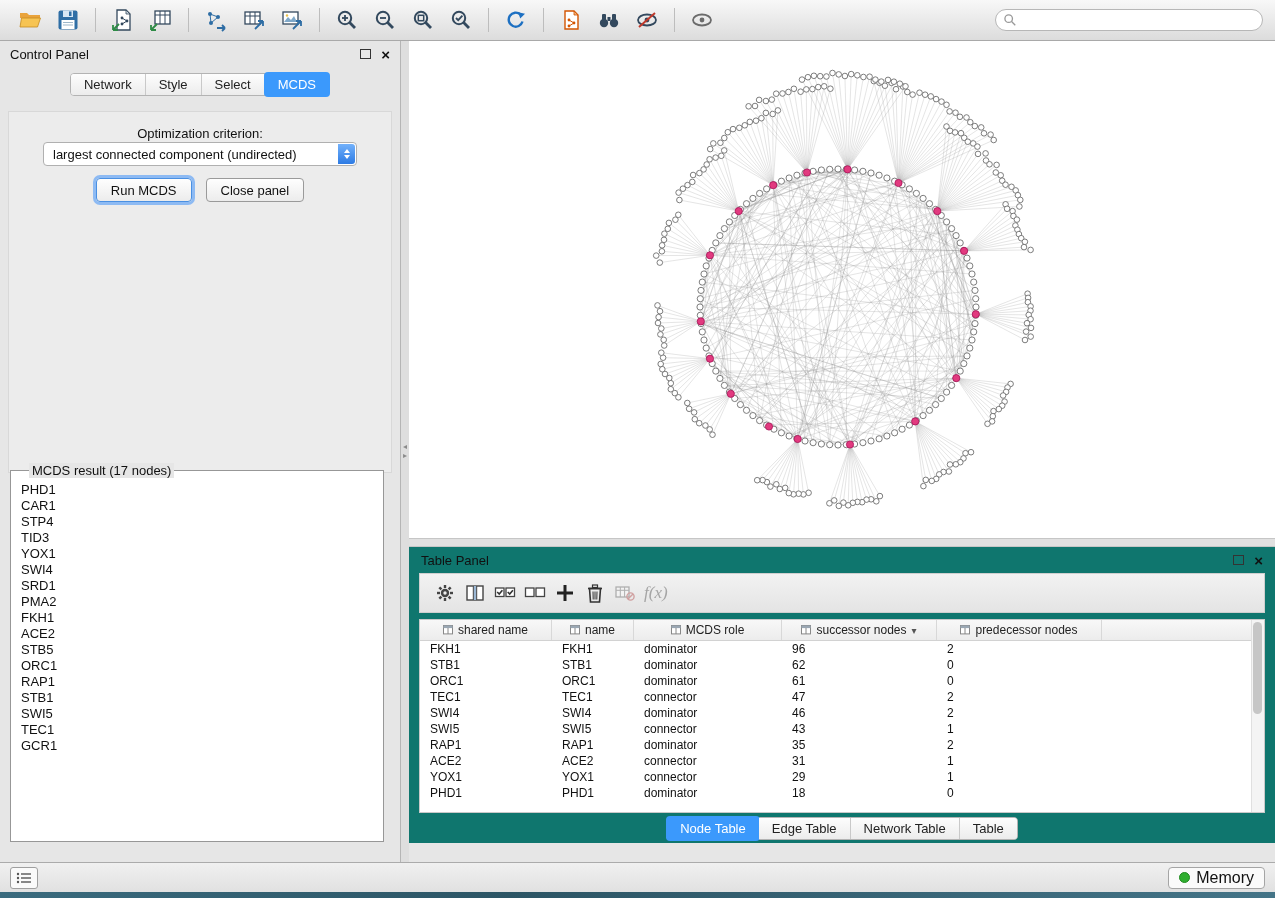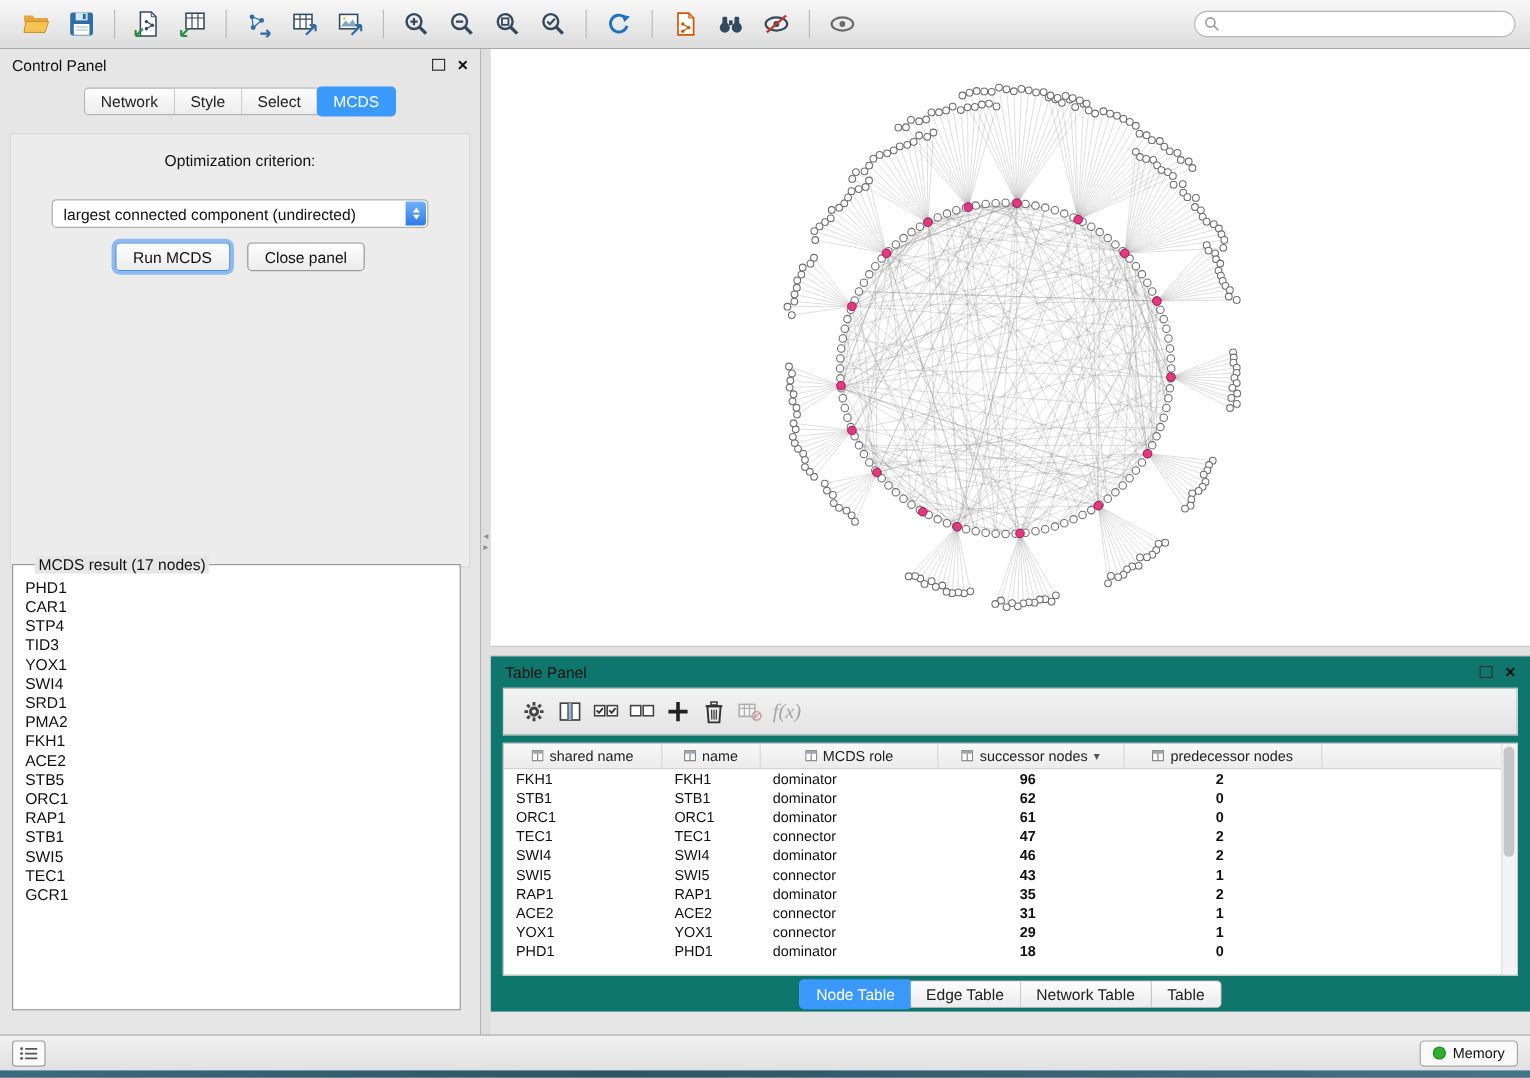--- a/index.html
+++ b/index.html
@@ -27,21 +27,21 @@
   .close-glyph{font-size:15px;font-weight:700;line-height:1;color:#111;}
   .cp-tabs{position:absolute;top:32px;left:0;right:0;display:flex;justify-content:center;}
   .seg-group{display:flex;border:1px solid #b3b3b3;border-radius:4px;background:#f5f5f5;}
   .seg{padding:3px 13px;font-size:13px;color:#222;border-right:1px solid #c9c9c9;
        background:linear-gradient(#fdfdfd,#ececec);position:relative;}
   .seg:first-child{border-radius:3px 0 0 3px;}
   .seg:last-child{border-right:none;border-radius:0 3px 3px 0;}
   .seg.active{background:#3b99fc;color:#fff;border-radius:4px;margin:-2px -1px;padding:5px 14px;border-right:none;}
   .cp-body{position:absolute;top:70px;left:8px;right:8px;height:360px;background:#ececec;border:1px solid #d8d8d8;}
   .opt-label{text-align:center;margin-top:14px;font-size:13px;height:16px;}
-  .dropdown{position:relative;margin:24px 34px 0;height:24px;background:#fff;border:1px solid #b0b0b0;
+  .dropdown{position:relative;margin:0 34px 0;height:24px;background:#fff;border:1px solid #b0b0b0;
     border-radius:4px;display:flex;align-items:center;padding-left:9px;font-size:13px;box-sizing:border-box;}
   .dd-stepper{position:absolute;right:1px;top:1px;bottom:1px;width:17px;border-radius:0 3px 3px 0;
     background:linear-gradient(#72b1fb,#2d7be4);display:flex;flex-direction:column;align-items:center;justify-content:center;gap:2px;}
   .tri-up{width:0;height:0;border-left:3.5px solid transparent;border-right:3.5px solid transparent;border-bottom:4px solid #fff;}
   .tri-down{width:0;height:0;border-left:3.5px solid transparent;border-right:3.5px solid transparent;border-top:4px solid #fff;}
   .btn-row{display:flex;justify-content:center;gap:14px;margin-top:12px;}
   .btn{height:24px;padding:0 14px;font-size:13px;background:linear-gradient(#fefefe,#ececec);
     border:1px solid #9a9a9a;border-radius:4px;display:flex;align-items:center;box-sizing:border-box;}
   .btn.focused{box-shadow:0 0 0 3px rgba(64,145,250,.55);border-color:#4a90e2;}
   .mcds-box{position:absolute;top:422px;left:10px;right:16px;bottom:20px;background:#fff;
@@ -74,32 +74,32 @@
   .fx-label{font-family:"Liberation Serif",serif;font-style:italic;font-size:17px;color:#a5a5a5;margin-left:4px;}
   .table-wrap{flex:1;margin:6px 10px 0;background:#fff;border:1px solid #c9c9c9;position:relative;overflow:hidden;}
   .thead,.trow{display:grid;grid-template-columns:132px 82px 148px 155px 165px 1fr;}
   .thead{height:20px;background:linear-gradient(#f8f8f8,#ececec);border-bottom:1px solid #d2d2d2;}
   .thcell{display:flex;align-items:center;justify-content:center;gap:5px;font-size:12px;color:#222;
     border-right:1px solid #d8d8d8;overflow:hidden;white-space:nowrap;}
   .thcell:last-child{border-right:none;}
   .caret{color:#555;font-size:10px;}
   .trow{height:16px;}
   .tcell{font-size:12px;line-height:16px;padding:0 10px;white-space:nowrap;overflow:hidden;box-sizing:border-box;}
-  .tcell.c3,.tcell.c4{text-align:center;padding-right:16px;font-weight:bold;}
+  .tcell.c3,.tcell.c4{text-align:left;padding-right:16px;}
   .vscroll{position:absolute;top:0;right:0;bottom:0;width:12px;background:#f4f4f4;border-left:1px solid #e0e0e0;}
   .vthumb{position:absolute;top:2px;left:1px;width:9px;height:92px;background:#c6c6c6;border-radius:5px;}
   .tp-tabs{height:30px;display:flex;align-items:center;justify-content:center;}
 
   
   .status-bar{position:absolute;left:0;right:0;top:862px;height:30px;box-sizing:border-box;
     background:linear-gradient(#f0f0f0,#e1e1e1);border-top:1px solid #ababab;display:flex;align-items:center;padding:0 10px;}
   .list-btn{width:26px;height:20px;border:1px solid #9f9f9f;border-radius:3px;background:#fafafa;
     display:flex;align-items:center;justify-content:center;}
   .memory-btn{margin-left:auto;height:22px;border:1px solid #a5a5a5;border-radius:4px;background:#fafafa;
-    display:flex;align-items:center;gap:6px;padding:0 10px;font-size:12px;box-sizing:border-box;}
+    display:flex;align-items:center;gap:6px;padding:0 10px;font-size:16px;box-sizing:border-box;}
   .mem-dot{width:9px;height:9px;border-radius:50%;background:#2fae2f;border:1px solid #1f8a1f;}
   .desktop-strip{position:absolute;left:0;right:0;top:892px;height:6px;
     background:linear-gradient(90deg,#3a6b7e,#2c5565 40%,#447487);}
 </style>
 </head>
 <body>
 
 <div class="app">
 
   <div class="toolbar">

